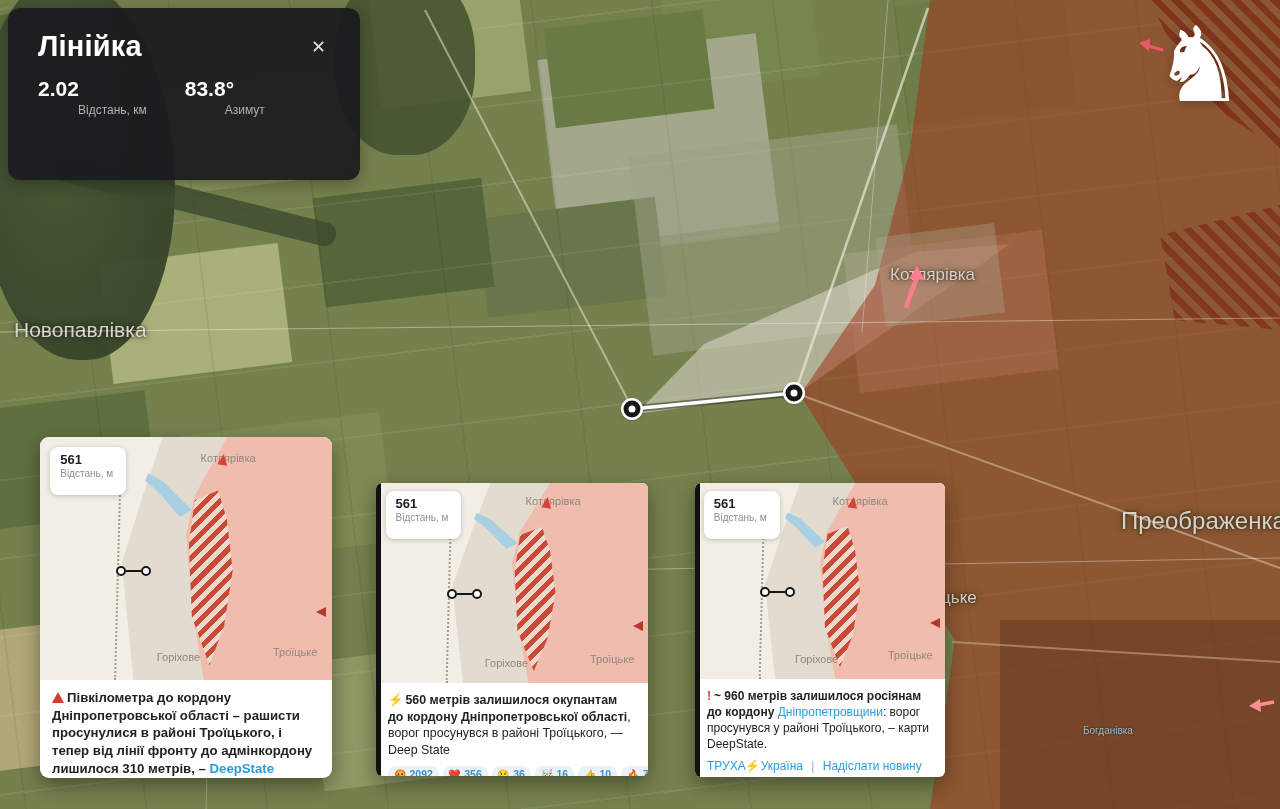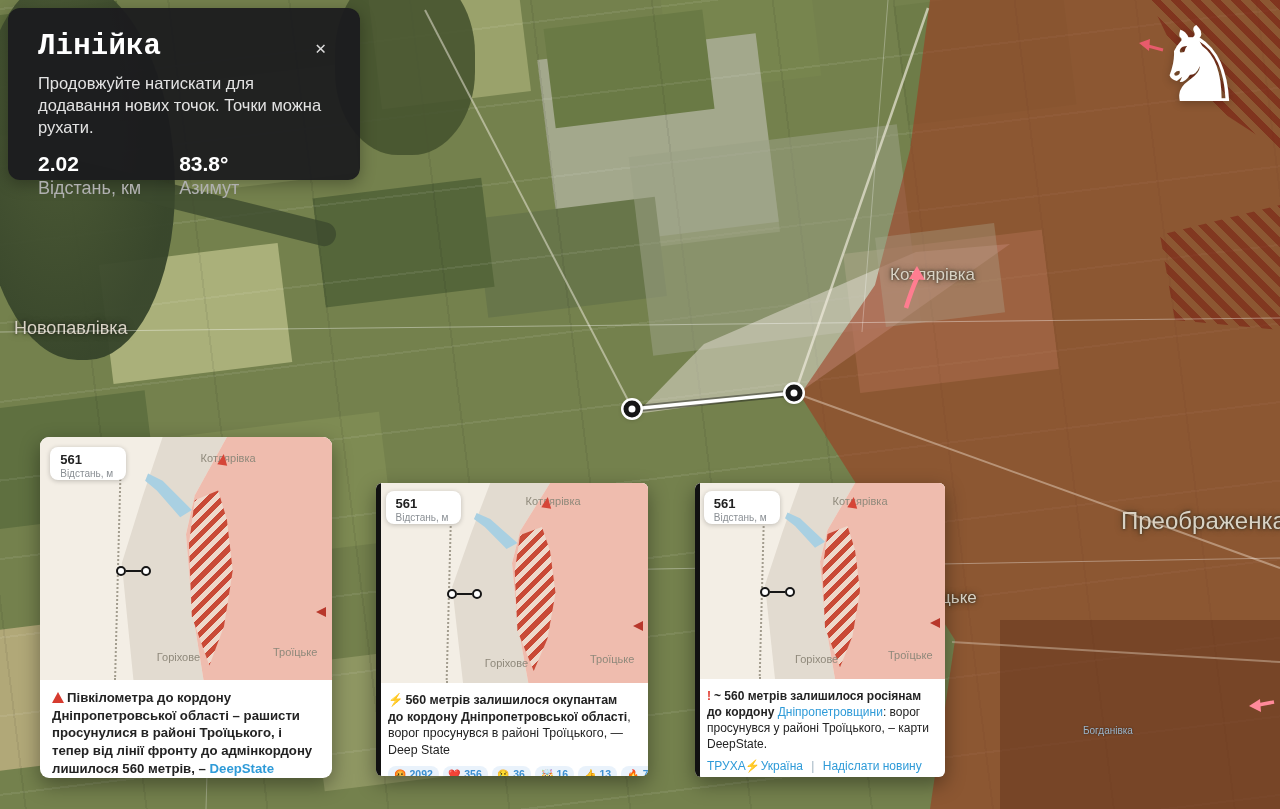--- a/index.html
+++ b/index.html
@@ -56,48 +56,48 @@
     background:repeating-linear-gradient(45deg, rgba(118,24,14,.55) 0 7px, rgba(0,0,0,0) 7px 14px);
     clip-path:polygon(1150px 0,1280px 0,1280px 150px,1195px 95px);}
   .rz-hatch2{position:absolute;inset:0;
     background:repeating-linear-gradient(45deg, rgba(118,24,14,.5) 0 7px, rgba(0,0,0,0) 7px 14px);
     clip-path:polygon(1160px 235px,1280px 205px,1280px 330px,1175px 320px);}
   .village-patch{position:absolute;left:880px;top:230px;width:120px;height:90px;
     background:rgba(175,175,152,.32);transform:rotate(-7deg);}
   
   .mlabel{position:absolute;color:#d8d2c4;z-index:5;white-space:nowrap;
     text-shadow:0 0 3px rgba(35,38,28,.95),0 0 7px rgba(35,38,28,.6);}
-  .lbl-novo{left:14px;top:318px;font-size:18px;}
+  .lbl-novo{left:14px;top:318px;font-size:21px;}
   .lbl-kot{left:890px;top:265px;font-size:17px;}
   .lbl-preo{left:1121px;top:507px;font-size:24px;}
   .lbl-tro{left:908px;top:588px;font-size:17px;}
   .lbl-boh{left:1083px;top:725px;font-size:10px;color:#9fb6c9;
     text-shadow:0 0 2px rgba(30,30,30,.8);}
   
   .ovl{position:absolute;left:0;top:0;z-index:6;pointer-events:none;}
   
   .ruler-pt{position:absolute;width:7px;height:7px;border-radius:50%;
     background:#fff;border:5px solid #161616;z-index:8;
     box-shadow:0 0 0 2.5px #fff,0 1px 5px rgba(0,0,0,.5);
     transform:translate(-50%,-50%);}
   .pt1{left:632px;top:409px;}
   .pt2{left:794px;top:393px;}
   
   .panel{position:absolute;left:8px;top:8px;width:352px;height:172px;z-index:40;
     background:rgba(27,27,30,.94);border-radius:12px;color:#fff;
     padding:22px 30px;box-sizing:border-box;box-shadow:0 4px 16px rgba(0,0,0,.3);}
-  .panel-head{display:flex;justify-content:space-between;align-items:center;font-family:Liberation Mono, monospace;}
+  .panel-head{display:flex;justify-content:space-between;align-items:flex-start;}
   .panel-title{font-size:29px;font-weight:700;letter-spacing:.2px;}
   .panel-close{font-size:18px;color:#dcdcdc;cursor:pointer;line-height:1;
     padding:4px;margin-top:4px;background:none;border:none;font-family:inherit;}
   .panel-instr{margin-top:10px;font-size:16.5px;line-height:1.32;color:#e2e2e2;width:300px;}
   .panel-stats{display:flex;margin-top:14px;}
   .stat{margin-right:38px;}
   .stat-v{font-size:21px;font-weight:700;}
-  .stat-l{font-size:18px;color:#b0b0b0;margin-top:2px;}
+  .stat-l{font-size:12px;color:#b0b0b0;margin-top:2px;margin-left:40px;}
   
   .logo{position:absolute;right:26px;top:16px;z-index:40;display:flex;align-items:center;}
   .logo-knight{font-family:"DejaVu Sans",sans-serif;font-size:104px;line-height:.95;
     color:#fff;margin-right:8px;text-shadow:0 2px 8px rgba(0,0,0,.25);}
   .logo-text{color:#fff;font-weight:800;font-size:45px;line-height:.95;
     letter-spacing:1px;text-shadow:0 2px 8px rgba(0,0,0,.25);}
   
   .card{position:absolute;background:#fff;z-index:30;overflow:hidden;
     box-shadow:0 7px 20px rgba(0,0,0,.38);}
   .card1{left:40px;top:437px;width:292px;height:341px;border-radius:9px;}
@@ -126,21 +126,21 @@
   .mm-kot{left:55%;top:6%;}
   .mm-tro{right:5%;bottom:9%;}
   .mm-hor{left:40%;bottom:7%;}
   .mm-arrow-up{position:absolute;left:61%;top:7%;width:0;height:0;
     border-left:5px solid transparent;border-right:5px solid transparent;
     border-bottom:11px solid #d64537;transform:rotate(8deg);}
   .mm-arrow-left{position:absolute;right:2%;bottom:26%;width:0;height:0;
     border-top:5px solid transparent;border-bottom:5px solid transparent;
     border-right:10px solid #b8372b;}
   .mm-pill{position:absolute;left:3.5%;top:4%;background:#fff;border-radius:8px;
-    padding:5px 13px 1px 10px;box-shadow:0 1px 5px rgba(0,0,0,.22);}
+    padding:5px 13px 16px 10px;box-shadow:0 1px 5px rgba(0,0,0,.22);}
   .mm-pill-v{font-size:13px;font-weight:700;color:#222;}
   .mm-pill-l{font-size:10px;color:#8a8f94;margin-top:1px;}
   
   .c-body{padding:9px 12px 8px 12px;}
   .c-text{color:#232323;line-height:1.34;}
   .card1 .c-text{font-size:13.2px;font-weight:700;}
   .card2 .c-text{font-size:12.4px;}
   .card3 .c-text{font-size:12px;}
   .lnk{color:#2f9bd8;text-decoration:none;cursor:default;}
   .tri{display:inline-block;width:0;height:0;vertical-align:-1px;
@@ -199,21 +199,20 @@
 
   <div class="ruler-pt pt1"></div>
   <div class="ruler-pt pt2"></div>
 </div>
 
 <div class="panel">
   <div class="panel-head">
     <div class="panel-title">Лінійка</div>
     <button class="panel-close">✕</button>
   </div>
-  <div class="panel-instr">Продовжуйте натискати для додавання нових точок. Точки можна рухати.</div>
   <div class="panel-stats">
     <div class="stat">
       <div class="stat-v">2.02</div>
       <div class="stat-l">Відстань, км</div>
     </div>
     <div class="stat">
       <div class="stat-v">83.8°</div>
       <div class="stat-l">Азимут</div>
     </div>
   </div>
@@ -239,21 +238,21 @@
     <span class="mm-lbl mm-tro">Троїцьке</span>
     <span class="mm-lbl mm-hor">Горіхове</span>
     <span class="mm-arrow-up"></span>
     <span class="mm-arrow-left"></span>
     <div class="mm-pill">
       <div class="mm-pill-v">561</div>
       <div class="mm-pill-l">Відстань, м</div>
     </div>
   </div>
   <div class="c-body">
-    <p class="c-text" style="margin:0;"><span class="tri"></span><span>Півкілометра до кордону Дніпропетровської області – рашисти просунулися в районі Троїцького, і тепер від лінії фронту до адмінкордону лишилося 560 метрів, –</span>
+    <p class="c-text" style="margin:0;"><span class="tri"></span><span>Півкілометра до кордону Дніпропетровської області – рашисти просунулися в районі Троїцького, і тепер від лінії фронту до адмінкордону лишилося 310 метрів, –</span>
       <a class="lnk">DeepState</a></p>
 
   </div>
 </div>
 
 <div class="card card2">
   <div class="mm mm2">
     <div class="mm-grey"></div>
     <div class="mm-pink"></div>
     <div class="mm-hatch"></div>
@@ -288,21 +287,21 @@
       <span class="rx">
           <span class="rx-e">😢</span>
           <span class="rx-c">36</span>
         </span>
       <span class="rx">
           <span class="rx-e">🤯</span>
           <span class="rx-c">16</span>
         </span>
       <span class="rx">
           <span class="rx-e">👍</span>
-          <span class="rx-c">13</span>
+          <span class="rx-c">10</span>
         </span>
       <span class="rx">
           <span class="rx-e">🔥</span>
           <span class="rx-c">7</span>
         </span>
 
     </div>
 
   </div>
 </div>
@@ -323,21 +322,21 @@
     <span class="mm-lbl mm-tro">Троїцьке</span>
     <span class="mm-lbl mm-hor">Горіхове</span>
     <span class="mm-arrow-up"></span>
     <span class="mm-arrow-left"></span>
     <div class="mm-pill">
       <div class="mm-pill-v">561</div>
       <div class="mm-pill-l">Відстань, м</div>
     </div>
   </div>
   <div class="c-body">
-    <p class="c-text" style="margin:0;"><span class="bang">!</span><b>~ 560 метрів залишилося росіянам до кордону</b>
+    <p class="c-text" style="margin:0;"><span class="bang">!</span><b>~ 960 метрів залишилося росіянам до кордону</b>
       <a class="lnk" style="font-weight:400;">Дніпропетровщини</a><span>: ворог просунувся у районі Троїцького, – карти DeepState.</span></p>
     <div class="c-chan">
       <a class="lnk">ТРУХА⚡Україна</a>
       <span class="sep">|</span>
       <a class="lnk">Надіслати новину</a>
     </div>
 
   </div>
 </div>
 

